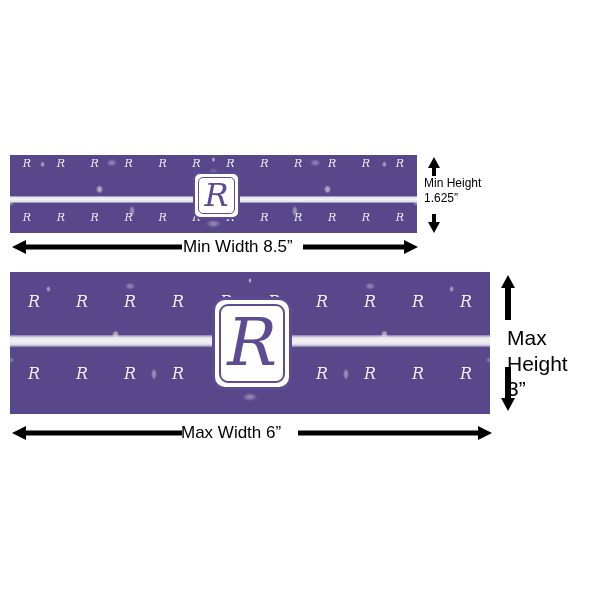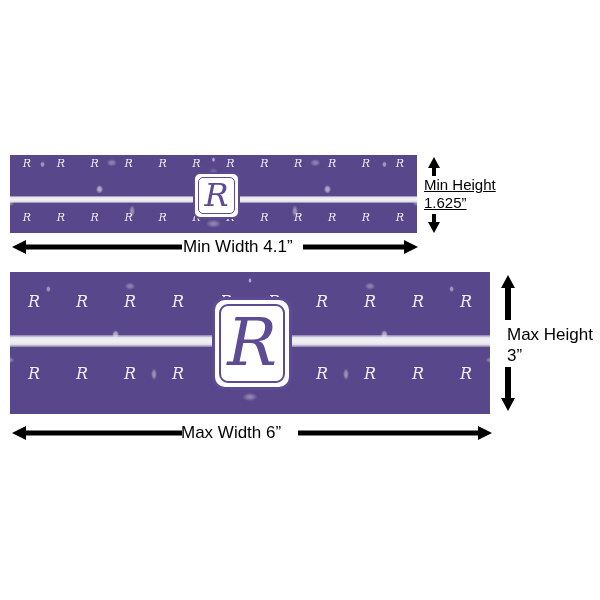--- a/index.html
+++ b/index.html
@@ -167,28 +167,28 @@
     </div>
   </div>
 </div>
 
 <svg class="arrow-svg" style="left:424px; top:157px;" width="20" height="76" viewBox="0 0 20 76">
   <polygon points="10,0 16,11 4,11" fill="#000"></polygon>
   <rect x="8" y="9" width="4" height="10" fill="#000"></rect>
   <rect x="8" y="57" width="4" height="10" fill="#000"></rect>
   <polygon points="10,76 16,65 4,65" fill="#000"></polygon>
 </svg>
-<div class="dim-label" style="left:424px; top:176px; font-size:15px;text-decoration:underline;">Min Height
+<div class="dim-label" style="left:424px; top:176px; font-size:12px;">Min Height
 1.625”</div>
 
 <svg class="arrow-svg" style="left:12px; top:239px;" width="170" height="16" viewBox="0 0 170 16">
   <polygon points="0,8 14,1 14,15" fill="#000"></polygon>
   <rect x="12" y="5.5" width="158" height="5" fill="#000"></rect>
 </svg>
-<div class="dim-label" style="left:183px; top:237px; font-size:17px; white-space:nowrap;">Min Width 4.1”</div>
+<div class="dim-label" style="left:183px; top:237px; font-size:17px; white-space:nowrap;">Min Width 8.5”</div>
 <svg class="arrow-svg" style="left:303px; top:239px;" width="115" height="16" viewBox="0 0 115 16">
   <rect x="0" y="5.5" width="103" height="5" fill="#000"></rect>
   <polygon points="115,8 101,1 101,15" fill="#000"></polygon>
 </svg>
 
 <div class="panel" style="left:10px; top:272px; width:480px; height:142px;">
 
   <div class="damask" style="background-size:52px 52px;"></div>
 
   <div class="mono-row" style="top:20px; font-size:16px;">
@@ -225,21 +225,21 @@
     </div>
   </div>
 </div>
 
 <svg class="arrow-svg" style="left:497px; top:275px;" width="22" height="136" viewBox="0 0 22 136">
   <polygon points="11,0 18,13 4,13" fill="#000"></polygon>
   <rect x="8" y="11" width="6" height="34" fill="#000"></rect>
   <rect x="8" y="92" width="6" height="33" fill="#000"></rect>
   <polygon points="11,136 18,123 4,123" fill="#000"></polygon>
 </svg>
-<div class="dim-label" style="left:507px; top:325px; font-size:17px;">Max Height
+<div class="dim-label" style="left:507px; top:325px; font-size:21px;">Max Height
 3”</div>
 
 <svg class="arrow-svg" style="left:12px; top:425px;" width="170" height="16" viewBox="0 0 170 16">
   <polygon points="0,8 14,1 14,15" fill="#000"></polygon>
   <rect x="12" y="5.5" width="158" height="5" fill="#000"></rect>
 </svg>
 <div class="dim-label" style="left:181px; top:423px; font-size:17px; white-space:nowrap;">Max Width 6”</div>
 <svg class="arrow-svg" style="left:298px; top:425px;" width="194" height="16" viewBox="0 0 194 16">
   <rect x="0" y="5.5" width="182" height="5" fill="#000"></rect>
   <polygon points="194,8 180,1 180,15" fill="#000"></polygon>

